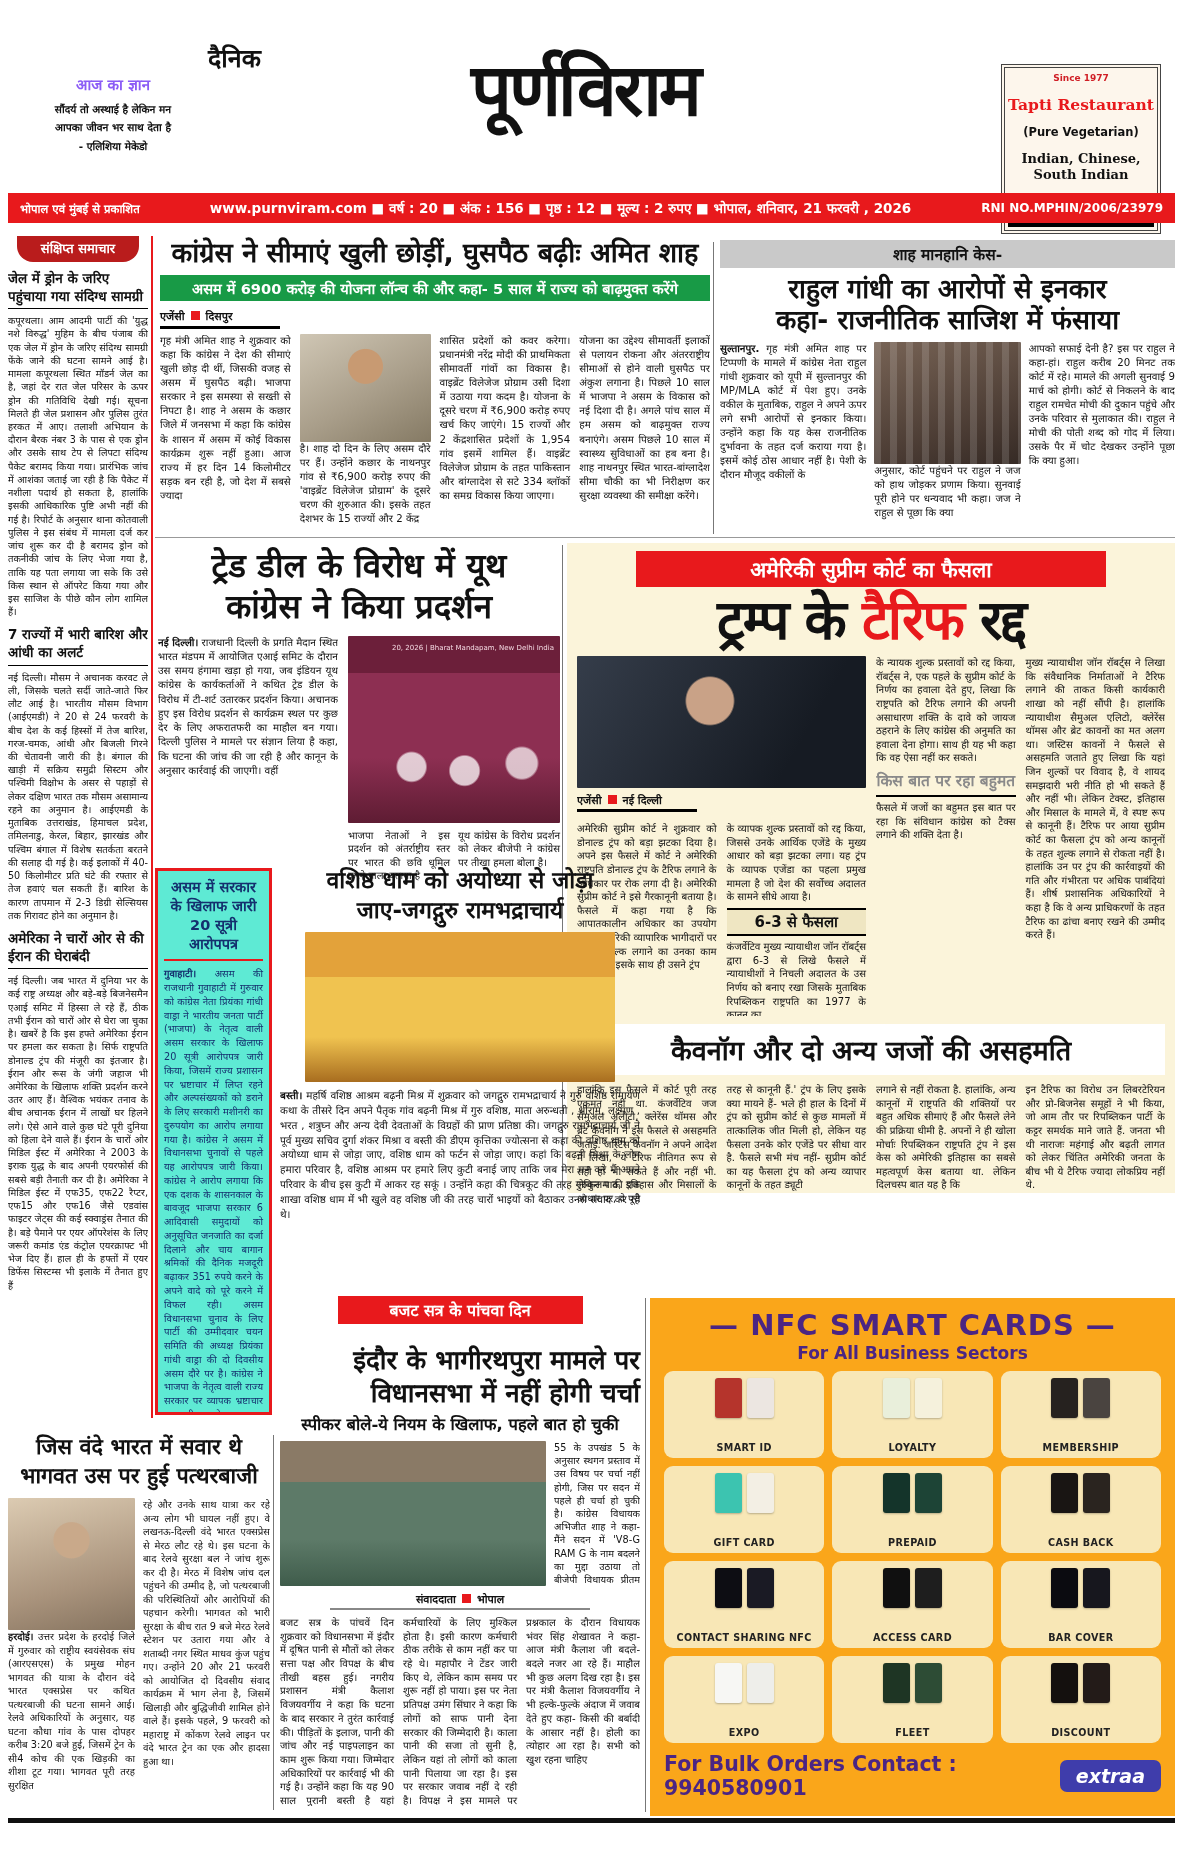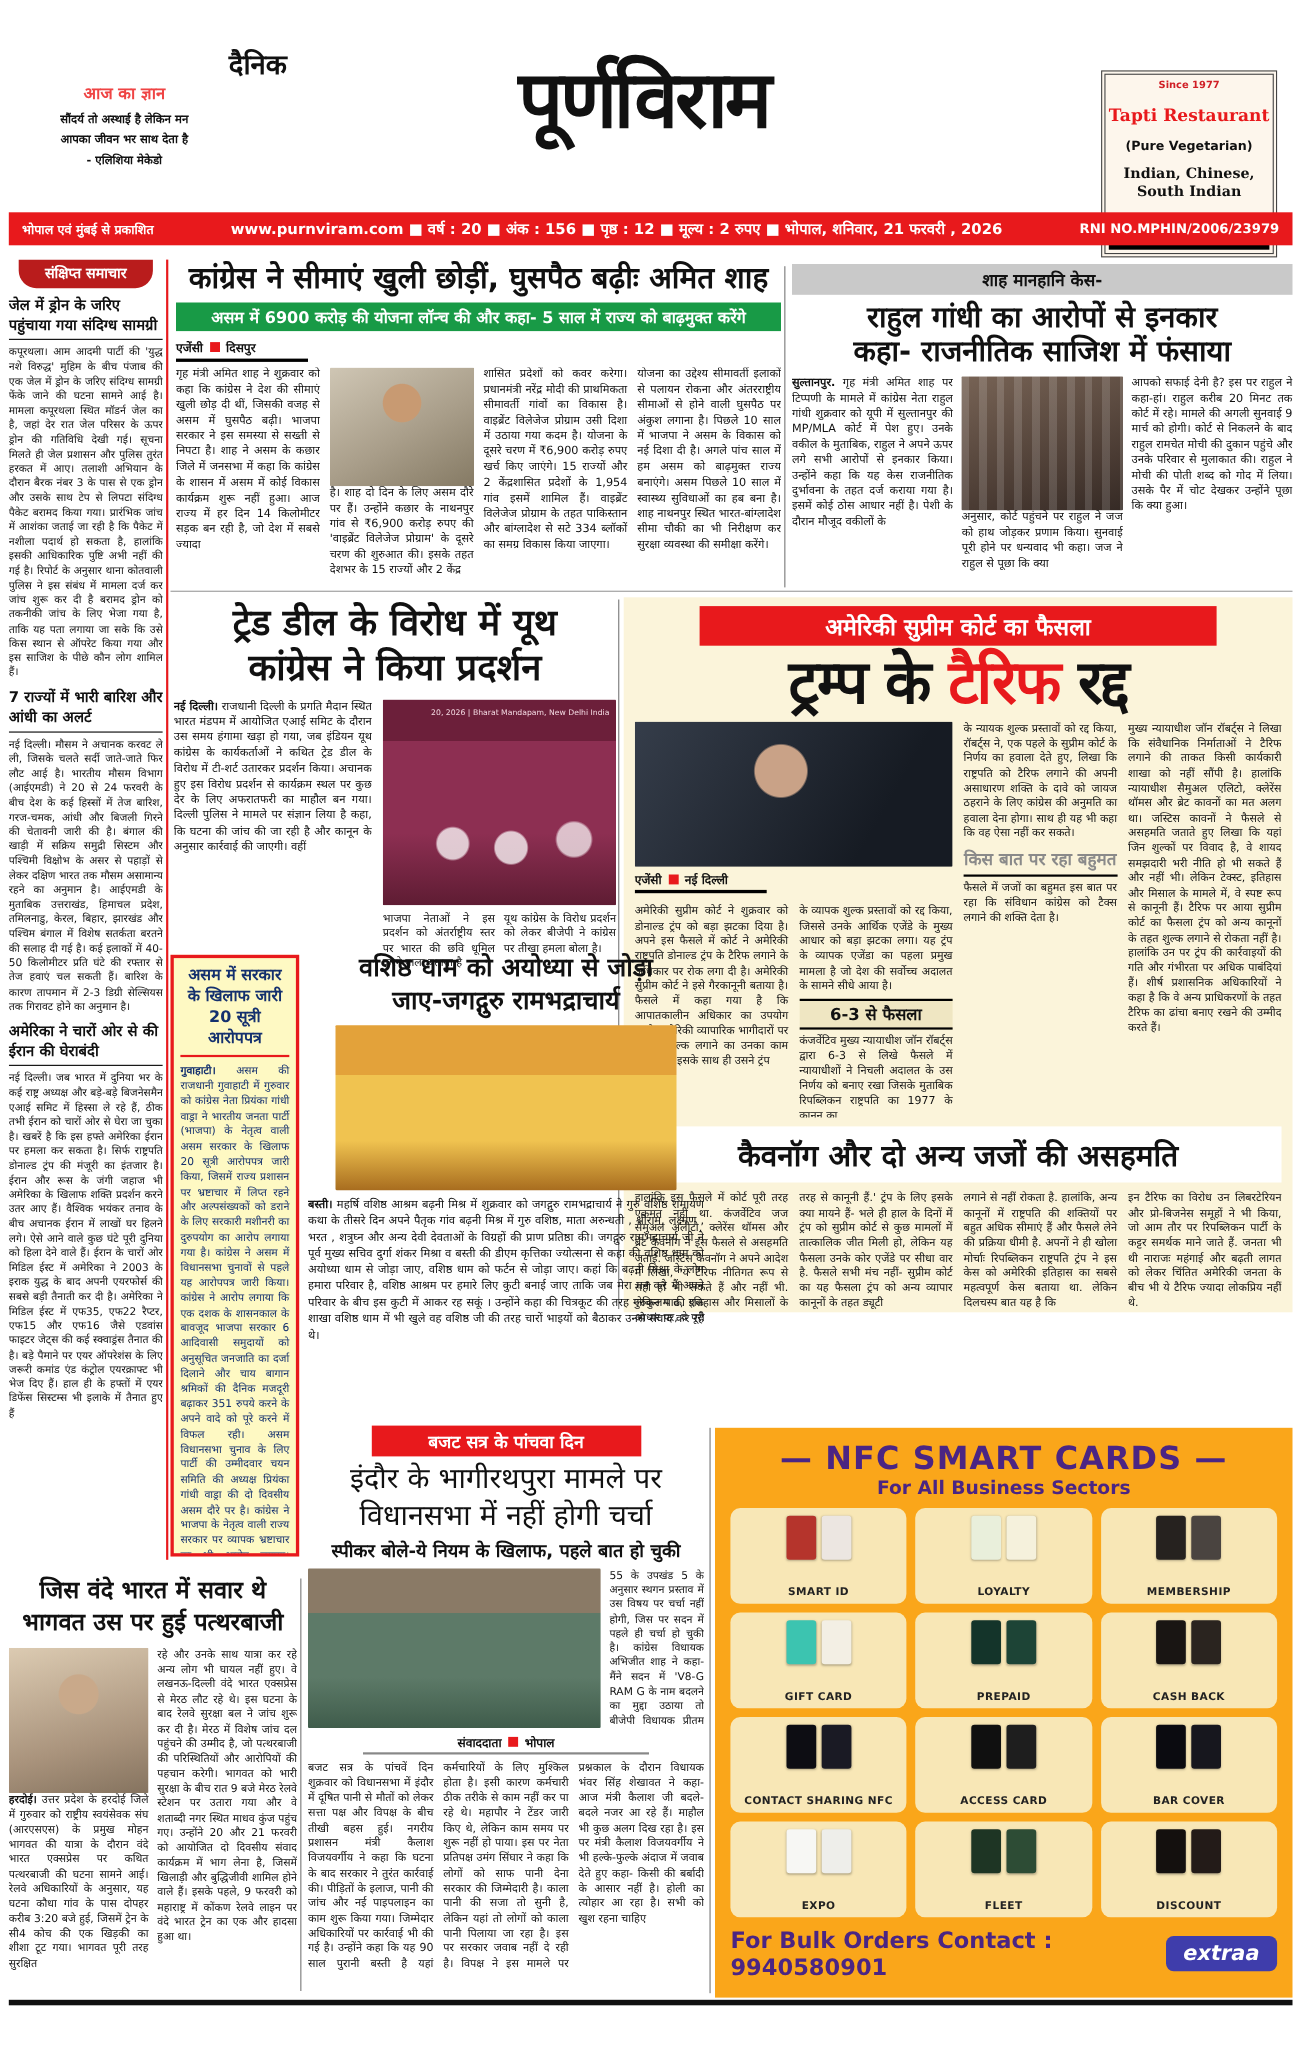--- a/index.html
+++ b/index.html
@@ -3,21 +3,21 @@
 <meta charset="utf-8">
 <style>
   * { margin:0; padding:0; box-sizing:border-box; }
   body { font-family:"DejaVu Sans","Liberation Sans",sans-serif; background:#e9e9e9; }
   .page { position:relative; width:1181px; height:1876px; background:#ffffff; margin:0 auto; overflow:hidden; color:#111; }
   .abs { position:absolute; }
   .b { font-weight:bold; }
 
   
   .quote { left:24px; top:74px; width:178px; text-align:center; }
-  .quote-title { color:#ef4444; font-weight:bold; font-size:15px; margin-bottom:6px; }
+  .quote-title { color:#8b5cf6; font-weight:bold; font-size:15px; margin-bottom:6px; }
   .quote-line { font-size:10.5px; font-weight:bold; line-height:1.75; }
   .dainik { left:208px; top:40px; font-size:25px; font-weight:900; }
   .logo { left:190px; top:42px; width:790px; text-align:center; font-size:72px; font-weight:900; letter-spacing:-3px; line-height:1.35; }
   .tapti { left:1001px; top:24px; width:160px; height:170px; border:4px double #444; background:#fdf6ec; text-align:center; padding:5px 3px 3px; display:flex; flex-direction:column; justify-content:space-between;margin-top:40px; }
   .tapti-since { color:#d01f26; font-size:9px; font-weight:bold; }
   .tapti-name { color:#e8191c; font-weight:800; font-size:15.5px; font-family:"DejaVu Serif","Liberation Serif",serif; }
   .tapti-veg { font-size:11.5px; font-weight:bold; }
   .tapti-cuisine { font-size:13px; font-weight:bold; font-family:"DejaVu Serif","Liberation Serif",serif; line-height:1.25; }
   .tapti-addr { background:#000; color:#ffe700; font-size:8.6px; font-weight:bold; padding:3px 1px; line-height:1.5; }
 
@@ -86,33 +86,33 @@
   .t-c2 { grid-column:2; grid-row:2; }
   .t-c3 { grid-column:3; grid-row:1/3; }
   .t-c4 { grid-column:4; grid-row:1/3; }
   .sub1 { font-weight:900; font-size:15px; text-align:center; border-top:2.5px solid #000; border-bottom:2.5px solid #000; background:#efe6c2; padding:2px 0; margin:4px 0; }
   .sub2 { font-weight:900; font-size:15.5px; color:#8a8a8a; text-align:center; border-bottom:2.5px solid #000; padding:2px 0 4px; margin:4px 0; line-height:1.3; }
   .kav-banner { background:#ffffff; text-align:center; font-size:27px; font-weight:900; padding:7px 0; margin:8px 0; }
   .kav-cols { display:flex; gap:10px; height:170px; overflow:hidden; }
   .kav-cols div { flex:1; font-size:10px; line-height:1.36; text-align:justify; }
 
   
-  .charge { left:155px; top:868px; width:117px; height:547px; border:3px solid #e8191c; background:#fef9c3; color:#14306e; padding:7px 6px; overflow:hidden; }
+  .charge { left:155px; top:868px; width:117px; height:547px; border:3px solid #e8191c; background:#5eead4; color:#14306e; padding:7px 6px; overflow:hidden; }
   .charge-title { font-weight:800; font-size:14.5px; text-align:center; line-height:1.3; border-bottom:2.5px solid #e8191c; padding-bottom:6px; margin-bottom:6px; }
   .charge-body { font-size:9.7px; line-height:1.42; text-align:justify; }
 
   
   .vashisth { left:280px; top:866px; width:360px; }
   .vashisth-head { font-size:23px; font-weight:900; text-align:center; line-height:1.3; }
   .vashisth-body { font-size:10.3px; line-height:1.45; text-align:justify; height:195px; overflow:hidden; }
 
   
   .assembly { left:280px; top:1296px; width:360px; }
   .assembly-kicker { width:245px; margin:0 auto; background:#e8191c; color:#fff; font-weight:800; font-size:16px; text-align:center; padding:3px 0; }
-  .assembly-head { font-size:26px; font-weight:400; text-align:center; line-height:1.25; margin:5px 0 3px; }
+  .assembly-head { font-size:26px; font-weight:700; text-align:right; line-height:1.25; margin:20px 0 3px; }
   .assembly-sub { font-size:16.5px; font-weight:800; text-align:center; margin-bottom:6px; }
   .assembly-row { display:flex; gap:8px; }
   .assembly-photo { width:266px; }
   .assembly-side { flex:1; font-size:9.7px; line-height:1.36; text-align:justify; height:145px; overflow:hidden; }
   .assembly-by { justify-content:center; margin:5px 0 2px; }
   .assembly-byrule { width:260px; height:2px; background:#888; margin:0 auto 6px; }
   .assembly-cols { display:flex; gap:9px; height:190px; overflow:hidden; }
   .assembly-cols div { flex:1; font-size:10px; line-height:1.37; text-align:justify; }
 
   

